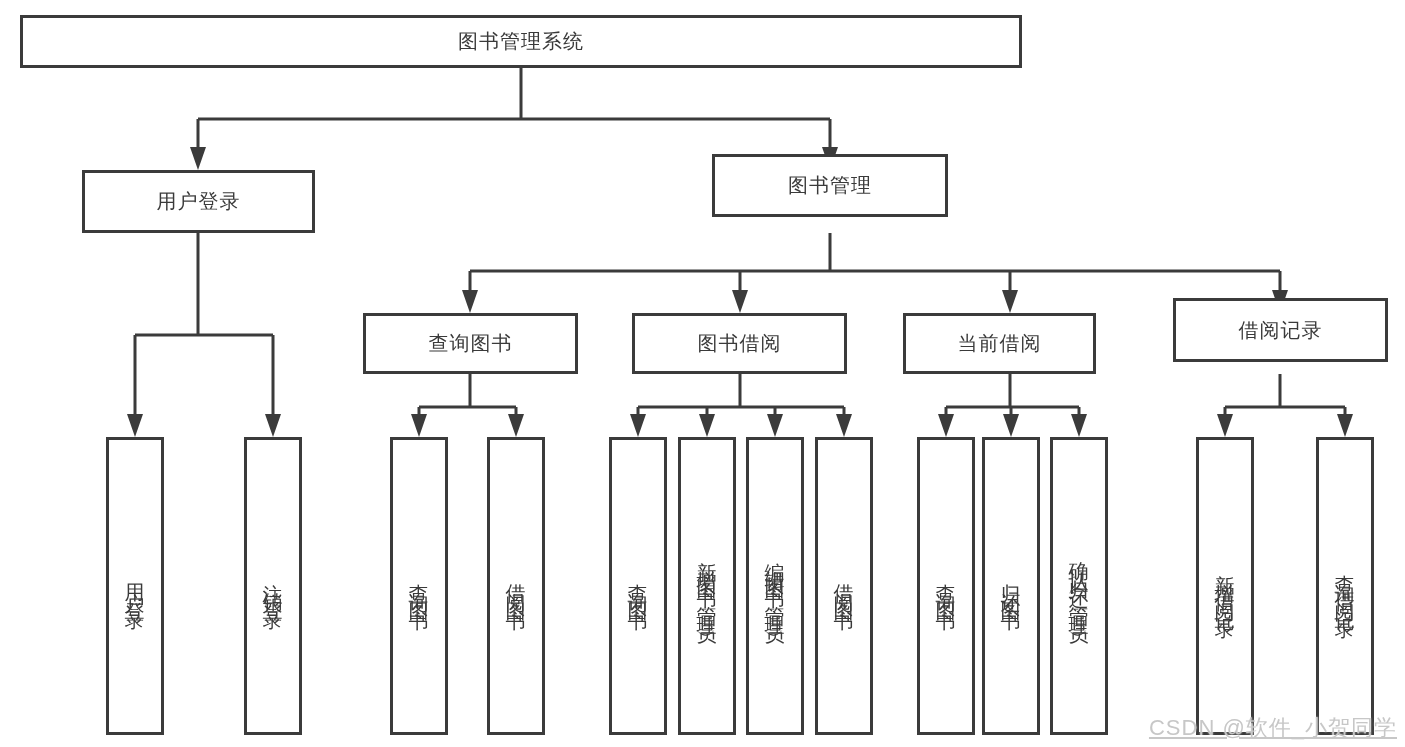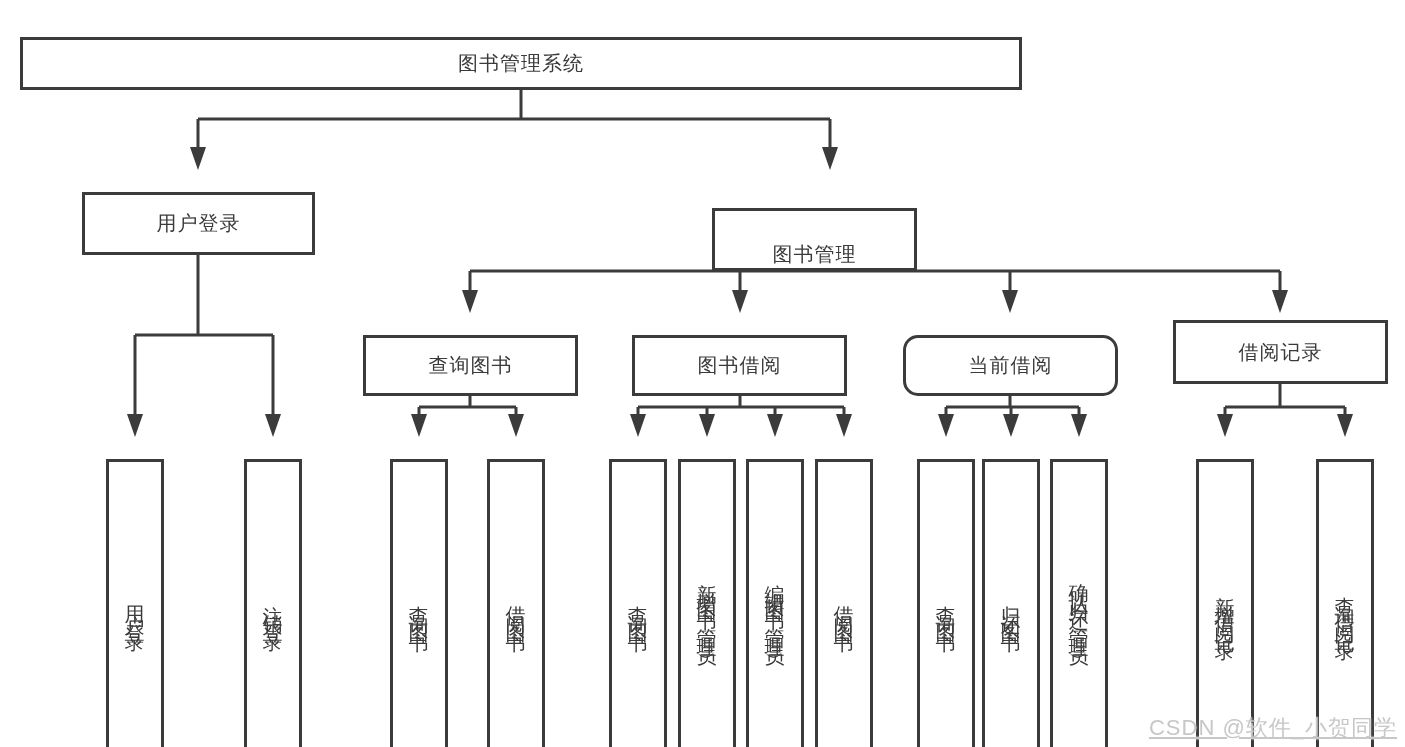--- a/index.html
+++ b/index.html
@@ -29,21 +29,20 @@
   .node {
     position: absolute;
     box-sizing: border-box;
     border: 3px solid var(--line, #3b3b3b);
     background: var(--box_bg, #ffffff);
     color: var(--text, #3a3a3a);
     display: flex;
     align-items: center;
     justify-content: center;
     z-index: 2;
-    margin-top: 22px;
   }
   .hnode { font-size: 20px; letter-spacing: 1px; }
   .leaf .vtext {
     writing-mode: vertical-rl;
     text-orientation: mixed;
     font-size: 20px;
     line-height: 1;
     letter-spacing: 9px;
     white-space: nowrap;
   }
@@ -107,31 +106,31 @@
     </g>
   </svg>
 
   <div class="node hnode" style="left:20px; top:15px; width:1002px; height:53px;">
     <span>图书管理系统</span>
   </div>
 
   <div class="node hnode" style="left:82px; top:170px; width:233px; height:63px;">
     <span>用户登录</span>
   </div>
-  <div class="node hnode" style="left:712px; top:186px; width:205px; height:63px;align-items:flex-end;">
+  <div class="node hnode" style="left:712px; top:154px; width:236px; height:63px;">
     <span>图书管理</span>
   </div>
 
   <div class="node hnode" style="left:363px; top:313px; width:215px; height:61px;">
     <span>查询图书</span>
   </div>
   <div class="node hnode" style="left:632px; top:313px; width:215px; height:61px;font-family:Liberation Serif, serif;">
     <span>图书借阅</span>
   </div>
-  <div class="node hnode" style="left:903px; top:313px; width:215px; height:61px;border-radius:15px;">
+  <div class="node hnode" style="left:903px; top:313px; width:193px; height:61px;">
     <span>当前借阅</span>
   </div>
   <div class="node hnode" style="left:1173px; top:298px; width:215px; height:64px;">
     <span>借阅记录</span>
   </div>
 
   <div class="node leaf" style="left:106px; top:437px; width:58px; height:298px;">
     <span class="vtext">用户登录</span>
   </div>
   <div class="node leaf" style="left:244px; top:437px; width:58px; height:298px;">

